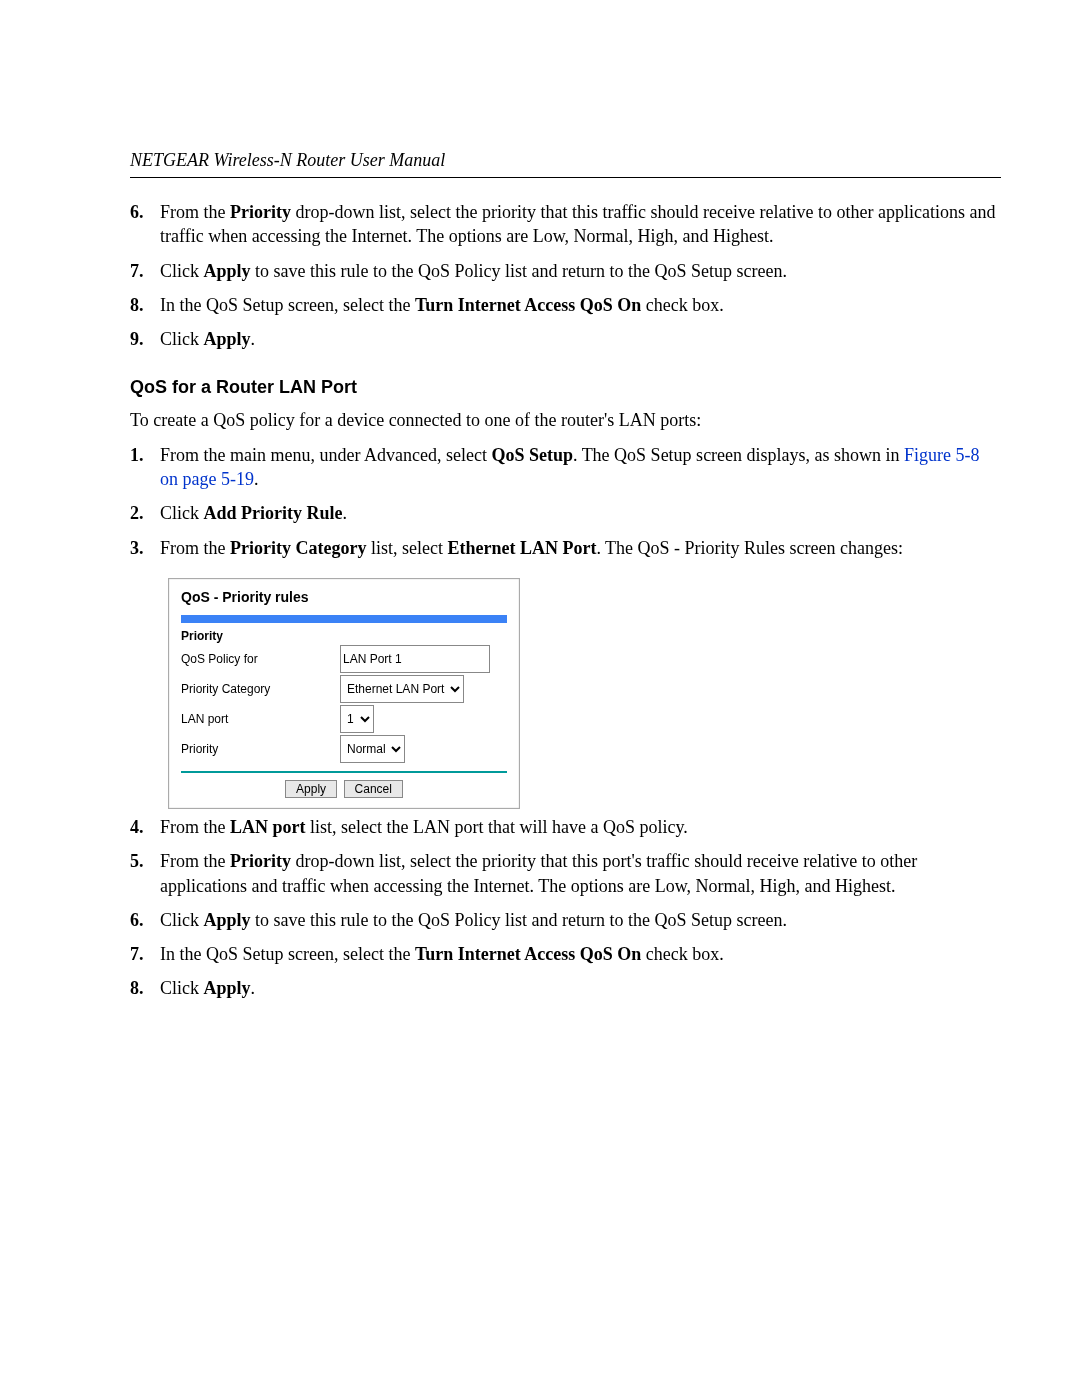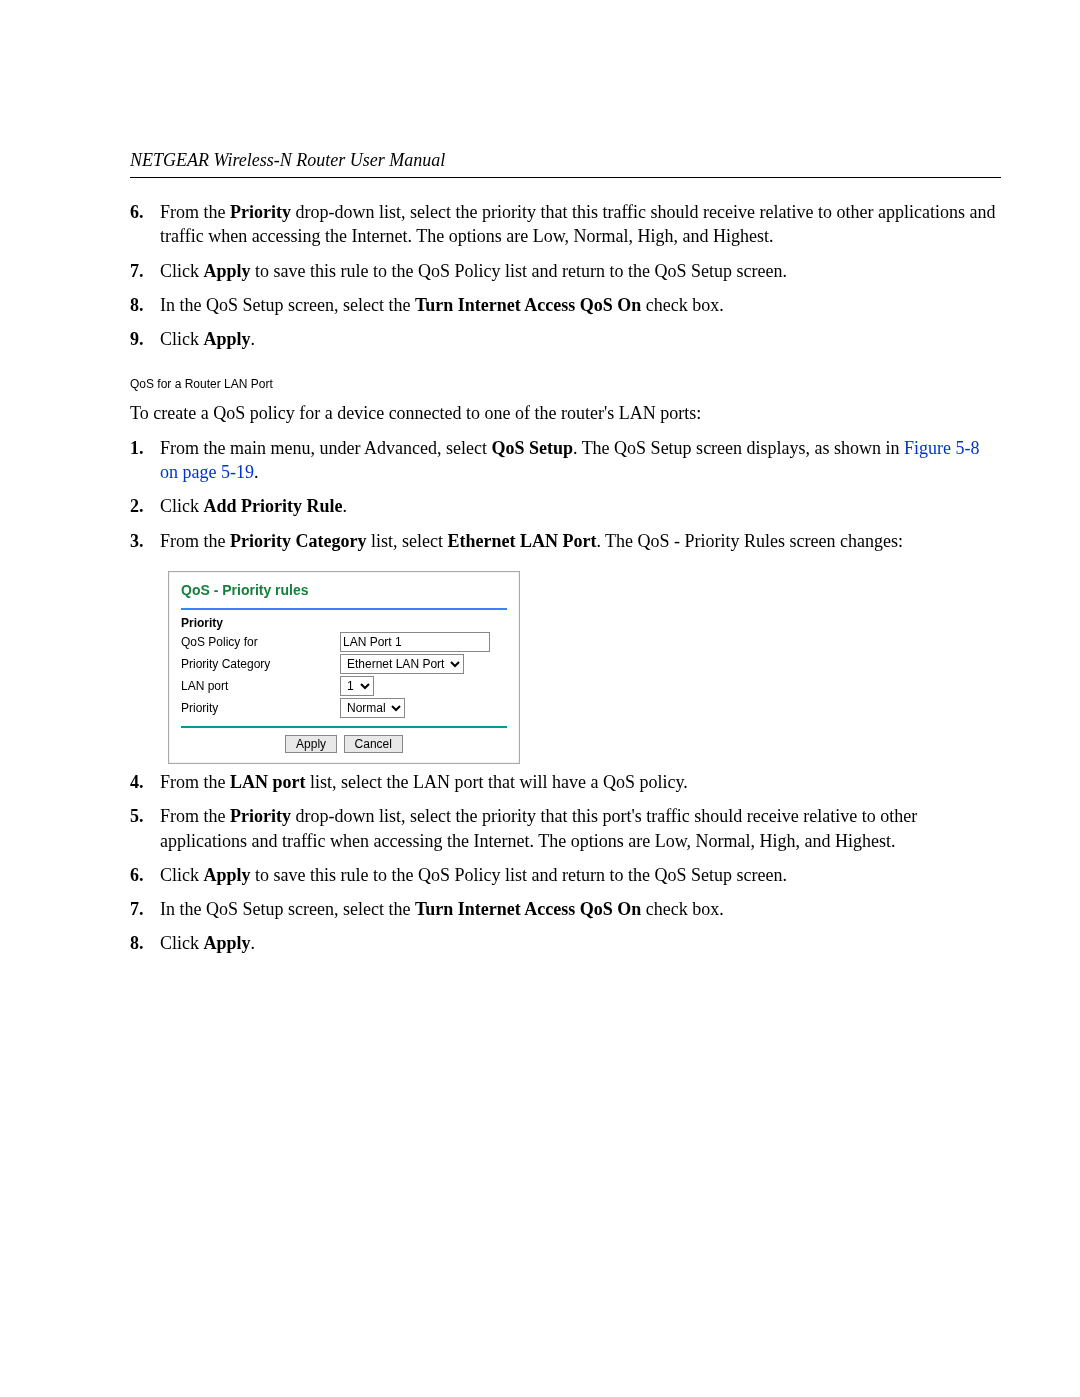--- a/index.html
+++ b/index.html
@@ -42,46 +42,46 @@
     flex: 0 0 30px;
     font-weight: bold;
   }
   ol.steps > li > .body {
     flex: 1;
   }
   .b { font-weight: bold; }
   .link { color: #0033cc; }
   h3.subhead {
     font-family: Arial, Helvetica, sans-serif;
-    font-weight: normal;
-    font-size: 12px;
+    font-weight: bold;
+    font-size: 18px;
     margin: 26px 0 10px 0;
   }
   p.lead {
     font-size: 18px;
     margin: 0 0 10px 0;
     line-height: 1.35;
   }
 
   
   .ui {
     font-family: Arial, Helvetica, sans-serif;
     width: 350px;
     margin: 8px 0 6px 38px;
     border: 1px solid #aaa;
     background: #fff;
     box-shadow: inset 0 0 1px #888;
   }
   .ui-inner { padding: 10px 12px 10px 12px; }
   .ui-title {
-    color: #15803d;
+    color: #000000;
     font-weight: bold;
     font-size: 14px;
     padding-bottom: 10px;
-    border-bottom: 2px solid #3b82f6;
+    border-bottom: 8px solid #3b82f6;
     margin-bottom: 6px;
   }
   .ui-section-label {
     font-size: 12px;
     font-weight: bold;
     margin-bottom: 2px;
   }
   .ui-row {
     display: flex;
     font-size: 12px;
@@ -89,21 +89,21 @@
     align-items: center;
     gap: 9px;
   }
   .ui-row .lbl { width: 150px; }
   .ui-row .val {}
   .ui select, .ui input[type=text] {
     font-size: 12px;
     font-family: Arial, Helvetica, sans-serif;
     background: #fff;
     border: 1px solid #888;
-    height: 20px;
+    height: 28px;
     box-sizing: border-box;
     padding: 0 2px;
   }
   .ui input[type=text] { width: 150px; }
   .ui-hr { border-top: 2px solid #009a9a; margin: 8px 0 6px 0; }
   .ui-btns { text-align: center; }
   .ui-btns button {
     font-size: 12px;
     font-family: Arial, Helvetica, sans-serif;
     padding: 1px 10px;

